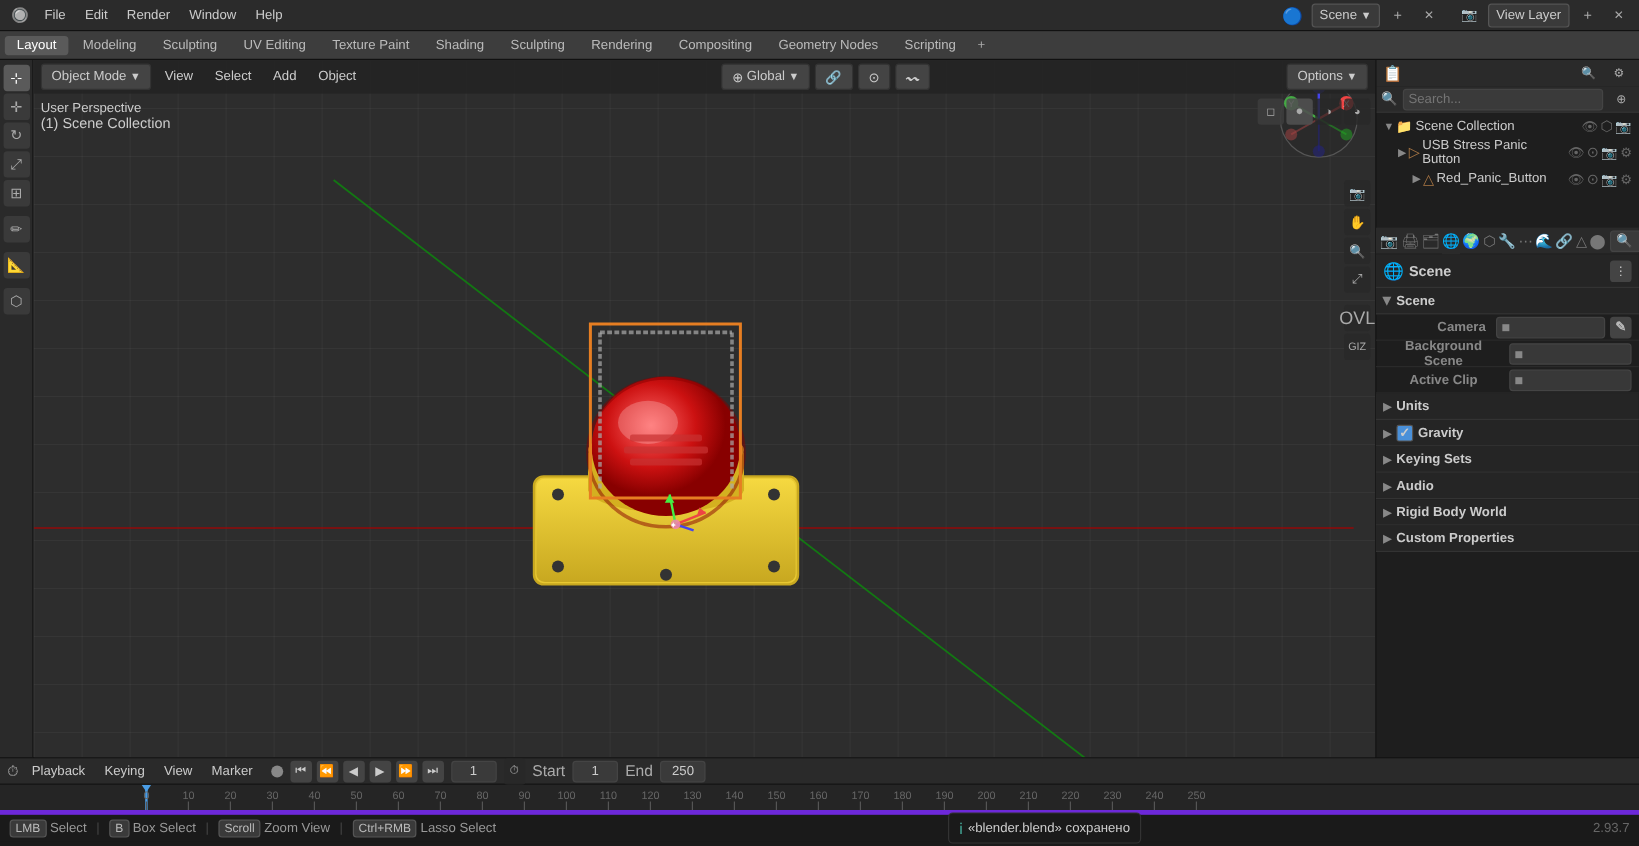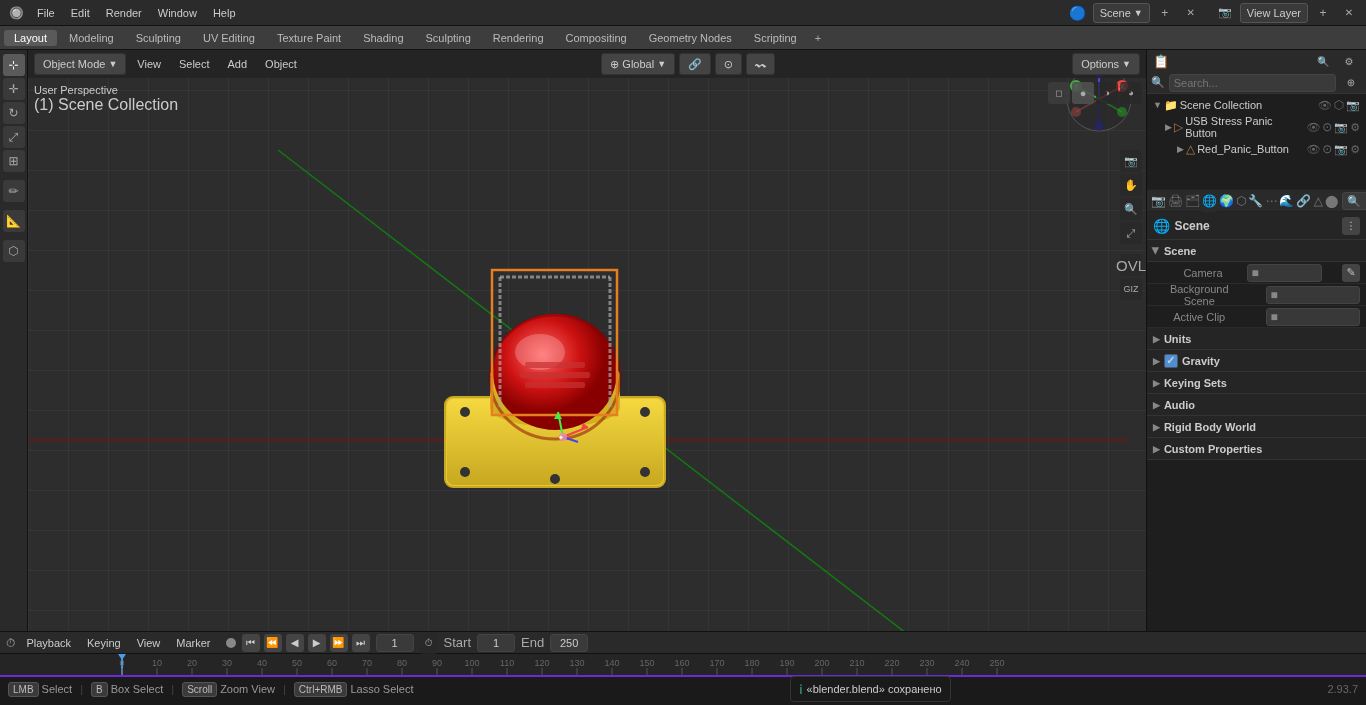--- a/index.html
+++ b/index.html
@@ -193,21 +193,21 @@
     }
 
     
     #status-bar {
       height: 26px;
       background: #1a1a1a;
       display: flex;
       align-items: center;
       padding: 0 8px;
       gap: 8px;
-      border-top: 2px solid #6d28d9;
+      border-top: 4px solid #6d28d9;
       font-size: 11px;
       color: #999;
     }
     .status-item {
       display: flex;
       align-items: center;
       gap: 3px;
     }
     .status-key {
       background: #3a3a3a;
@@ -447,24 +447,25 @@
       gap: 2px;
       border-bottom: 1px solid #222;
     }
 
     
     .scene-row {
       display: flex;
       align-items: center;
       height: 22px;
       padding: 0 6px 0 10px;
-      gap: 20px;
+      gap: 4px;
       font-size: 11px;
       color: #bbb;
       border-bottom: 1px solid #2a2a2a;
+      font-weight: bold;
     }
     .scene-section-title {
       height: 22px;
       background: #252525;
       display: flex;
       align-items: center;
       padding: 0 6px;
       gap: 4px;
       font-size: 11px;
       font-weight: bold;
@@ -589,21 +590,21 @@
       <div style="flex:1;"></div>
 
       <div class="toolbar-btn">
         <span>Options</span> 
           <span style="font-size:9px;">▼</span>
       </div>
     </div>
 
     <div style="position:absolute;top:34px;left:6px;pointer-events:none;z-index:5;">
       <div style="font-size:11px;color:#ccc;">User Perspective</div>
-      <div style="font-size:16px;color:#ccc;">(1) Scene Collection</div>
+      <div style="font-size:12px;color:#ccc;">(1) Scene Collection</div>
     </div>
 
     <div id="viewport-canvas">
 
       <svg style="position:absolute;top:0;left:0;width:100%;height:100%;pointer-events:none;">
 
         <line x1="0" y1="390" x2="1100" y2="390" stroke="#a00" stroke-width="1.5" opacity="0.6"></line>
 
         <line x1="250" y1="100" x2="900" y2="600" stroke="#0a0" stroke-width="1.5" opacity="0.6"></line>
       </svg>

